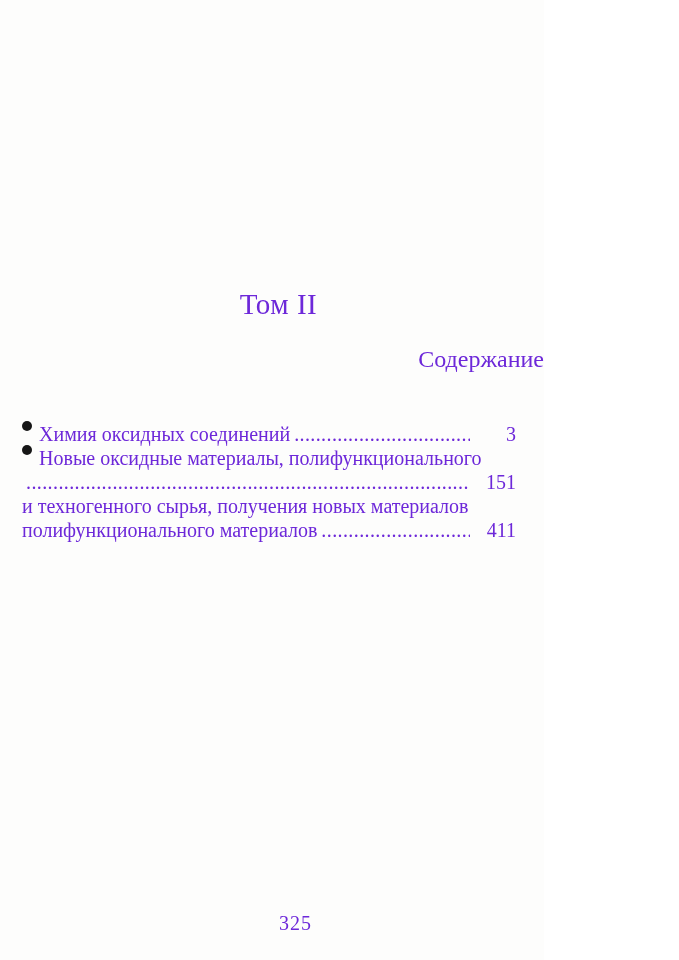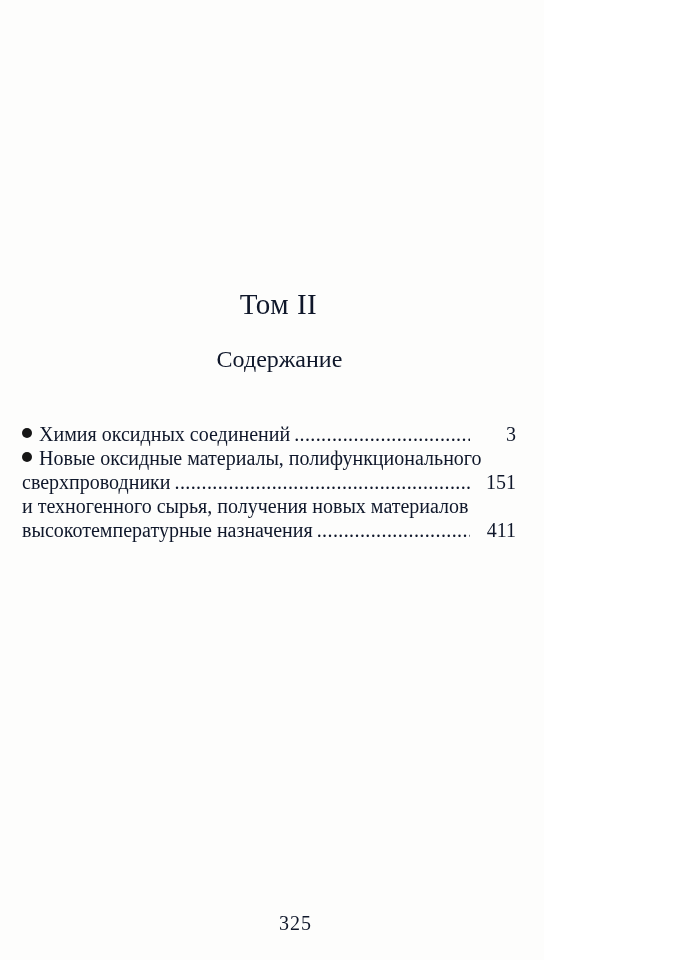--- a/index.html
+++ b/index.html
@@ -6,21 +6,21 @@
     margin: 0;
     padding: 0;
     background: #ffffff;
   }
   .page {
     position: relative;
     width: 544px;
     height: 960px;
     background: #fdfdfc;
     font-family: "Liberation Serif", "DejaVu Serif", serif;
-    color: #0f172a;
+    color: #6d28d9;
     overflow: hidden;
   }
   .volume-title {
     position: absolute;
     top: 288px;
     left: 0;
     width: 100%;
     padding-left: 13px;
     box-sizing: border-box;
     text-align: center;
@@ -28,35 +28,35 @@
     font-weight: 500;
     letter-spacing: 0.5px;
   }
   .contents-heading {
     position: absolute;
     top: 346px;
     left: 0;
     width: 100%;
     padding-left: 15px;
     box-sizing: border-box;
-    text-align: center;
+    text-align: right;
     font-size: 24px;
     font-weight: 500;
   }
   .toc {
     position: absolute;
     top: 422px;
     left: 22px;
     right: 28px;
     font-size: 20px;
     line-height: 24px;
   }
   .toc-line {
     display: flex;
-    align-items: center;
+    align-items: flex-start;
   }
   .bullet {
     display: inline-block;
     width: 10px;
     height: 10px;
     border-radius: 50%;
     background: #161616;
     margin-right: 7px;
     transform: translateY(-1px);
     flex: 0 0 auto;
@@ -107,30 +107,29 @@
       <span class="toc-text">Химия оксидных соединений</span>
       <span class="leader">........................................................................................................................................................................................................</span>
       <span class="page-num">3</span>
     </div>
 
     <div class="toc-line">
       <span class="bullet"></span>
       <span class="toc-text">Новые оксидные материалы, полифункционального</span>
     </div>
     <div class="toc-line">
-      <span class="toc-text">сверхпроводники</span>
       <span class="leader">........................................................................................................................................................................................................</span>
       <span class="page-num">151</span>
     </div>
 
     <div class="toc-line">
       <span class="toc-text">и техногенного сырья, получения новых материалов</span>
     </div>
     <div class="toc-line">
-      <span class="toc-text">высокотемпературные назначения</span>
+      <span class="toc-text">полифункционального материалов</span>
       <span class="leader">........................................................................................................................................................................................................</span>
       <span class="page-num">411</span>
     </div>
 
   </div>
 
   <div class="footer-page-number">325</div>
 
 </div>
 

